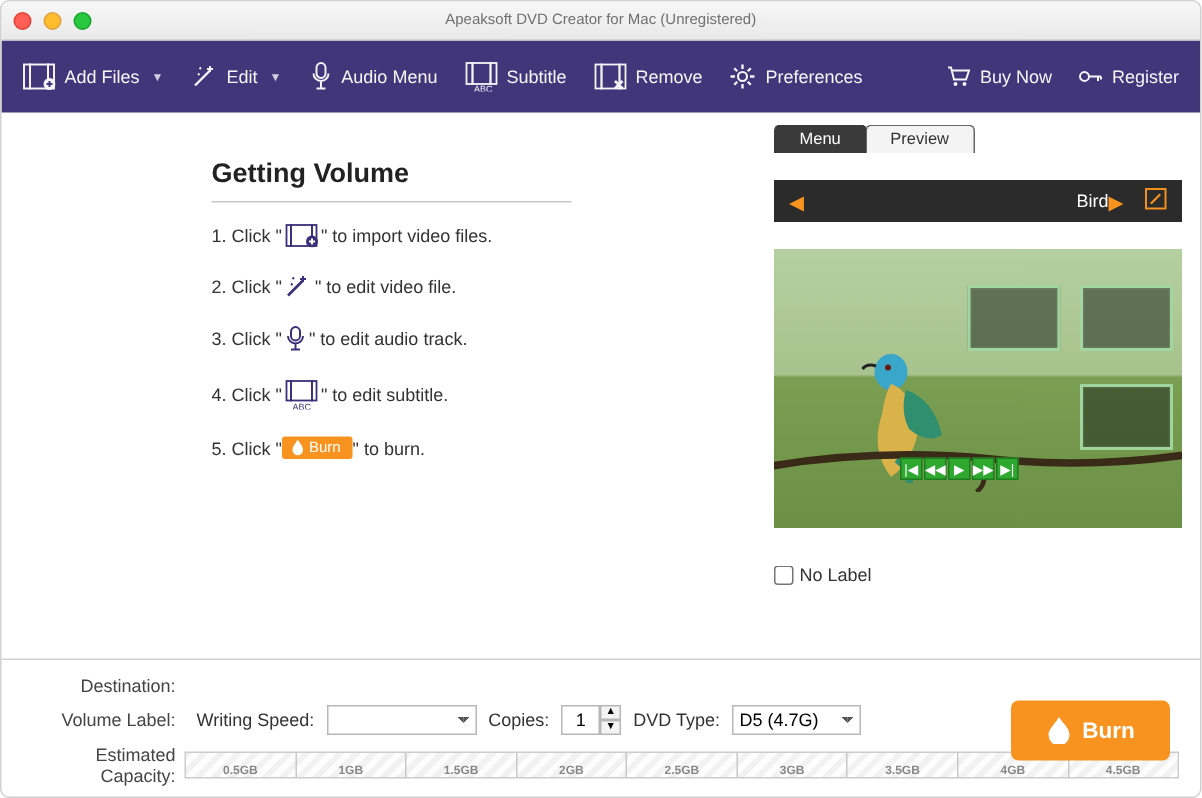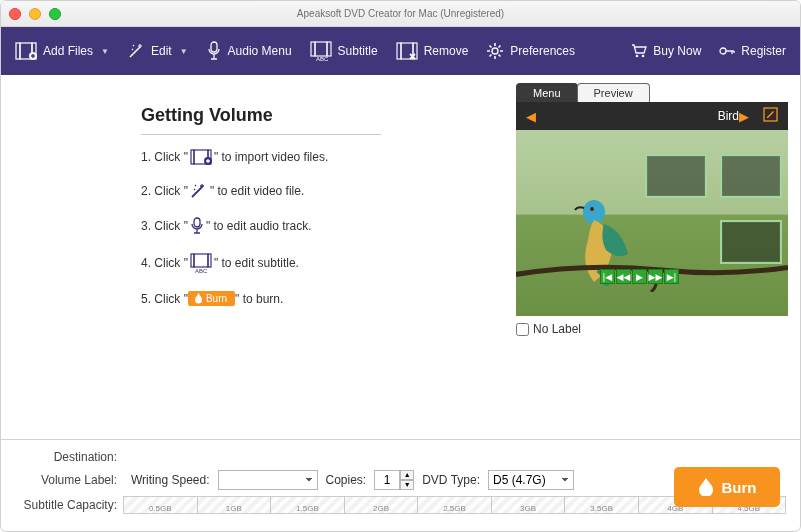--- a/index.html
+++ b/index.html
@@ -26,21 +26,21 @@
   .left-pane { flex: 1; padding: 24px 0 0 140px; }
   .gs-title { font-size: 18px; font-weight: 700; color: #222; margin: 6px 0 8px 0; }
   .gs-title-wrap { width: 240px; }
   .gs-title-wrap hr { border: none; border-top: 1px solid #c8c8c8; margin-bottom: 14px; }
   .steps { display: flex; flex-direction: column; gap: 18px; font-size: 12px; color: #333; }
   .step { display: flex; align-items: center; white-space: nowrap; }
   .step .mini-icon { display: inline-flex; align-items: center; justify-content: center; margin: 0 2px; }
   .mini-burn { background: #f7931e; color: #fff; font-size: 10px; padding: 2px 8px 2px 6px; border-radius: 2px; display: inline-flex; align-items: center; gap: 3px; }
 
   
-  .right-pane { width: 288px; padding: 8px 12px 0 4px; display: flex; flex-direction: column; }
+  .right-pane { width: 288px; padding: 8px 12px 0 4px; display: flex; flex-direction: column; gap: 18px; }
   .tabs { display: flex; font-size: 11px; }
   .tab { padding: 3px 16px; border: 1px solid #666; border-bottom: none; border-radius: 4px 4px 0 0; background: #f4f4f4; color: #333; margin-right: -1px; cursor: pointer; }
   .tab.active { background: #3a3a3a; color: #fff; border-color: #3a3a3a; }
   .menu-header { height: 28px; background: #2b2b2b; display: flex; align-items: center; justify-content: space-between; padding: 0 10px; color: #fff; font-size: 12px; }
   .menu-header .nav { color: #f7931e; font-size: 13px; cursor: pointer; }
   .menu-title { flex: 1; text-align: right; padding-left: 44px; }
   .menu-edit { color: #f7931e; cursor: pointer; }
   .preview-frame { position: relative; height: 186px; background: linear-gradient(#b6cfa0 0%, #a8c28d 45%, #7a9e52 46%, #6b8f44 100%); overflow: hidden; }
   .branch { position: absolute; left: -15px; top: 122px; width: 320px; height: 40px; }
   .bird-body { position: absolute; left: 58px; top: 64px; width: 58px; height: 92px; }
@@ -53,21 +53,21 @@
   .no-menu-row { display:flex; align-items:center; gap:4px; font-size:12px; margin-top:6px; color:#333; }
   .no-menu-row input { width:13px; height:13px; }
 
   
   .bottom { border-top: 1px solid #d0d0d0; padding: 10px 14px 12px 14px; }
   .form-row { display:flex; align-items:center; margin-bottom:6px; font-size:12px; color:#333; }
   .lbl { text-align:right; width:108px; padding-right:6px; color:#444; }
   .sel, .inp { height:20px; border:1px solid #b7b7b7; background:#fff; font-size:12px; padding:0 4px; }
   .sel { appearance:none; background-image: linear-gradient(45deg, transparent 50%, #555 50%), linear-gradient(-45deg, transparent 50%, #555 50%); background-position: right 8px center, right 4px center; background-size: 4px 4px; background-repeat:no-repeat; padding-right:18px; }
   .wsel { width: 100px; }
-  .capacity { position:relative; flex:1; height:18px; background:repeating-linear-gradient(-45deg,#fdfdfd 0,#fdfdfd 4px,#f2f2f2 4px,#f2f2f2 8px); border:1px solid #ccc; }
+  .capacity { position:relative; flex:1; height:18px; background:repeating-linear-gradient(-45deg,#fdfdfd 0,#fdfdfd 4px,#f2f2f2 4px,#f2f2f2 8px); border:1px solid #ccc;  font-weight: bold;}
   .ticks { position:absolute; inset:0; display:flex; }
   .tick { flex:1; border-right:1px solid #c8c8c8; display:flex; align-items:flex-end; justify-content:center; font-size:8px; color:#888; padding-bottom:0px; }
   .tick:last-child{ border-right:none; }
   .burn-btn { position:absolute; right:20px; bottom:24px; width:106px; height:40px; background:#f7931e; color:#fff; border:none; border-radius:5px; font-size:15px; font-weight:600; display:flex; align-items:center; justify-content:center; gap:8px; cursor:pointer; }
   .spinner { width:40px; display:flex; }
   .spinner input{ width:26px; height:20px; border:1px solid #b7b7b7; text-align:center; font-size:12px; }
   .spinbtns { display:flex; flex-direction:column; }
   .spinbtns button{ width:14px; height:10px; font-size:7px; line-height:6px; border:1px solid #b7b7b7; background:#f4f4f4; padding:0; }
   .gap { width:8px; }
 </style>
@@ -303,21 +303,21 @@
         <button>▲</button>
         <button>▼</button>
       </div>
     </div>
     <span class="gap"></span>
     <span>DVD Type:</span>
     <span class="gap"></span>
     <select class="sel" style="width:86px"><option>D5 (4.7G)</option></select>
   </div>
   <div class="form-row" style="margin-bottom:0">
-    <span class="lbl">Subtitle Capacity:</span>
+    <span class="lbl">Estimated Capacity:</span>
     <div class="capacity">
       <div class="ticks">
         <div class="tick">0.5GB</div>
         <div class="tick">1GB</div>
         <div class="tick">1.5GB</div>
         <div class="tick">2GB</div>
         <div class="tick">2.5GB</div>
         <div class="tick">3GB</div>
         <div class="tick">3.5GB</div>
         <div class="tick">4GB</div>

